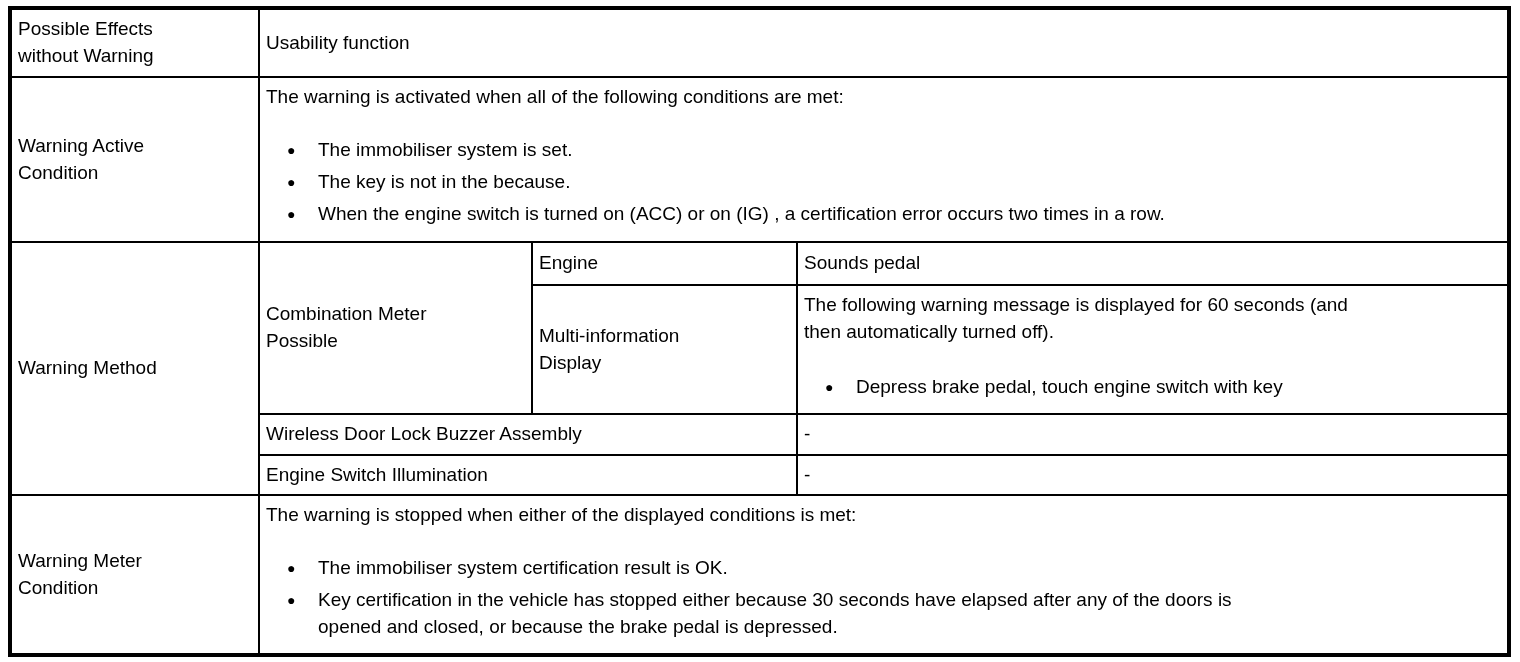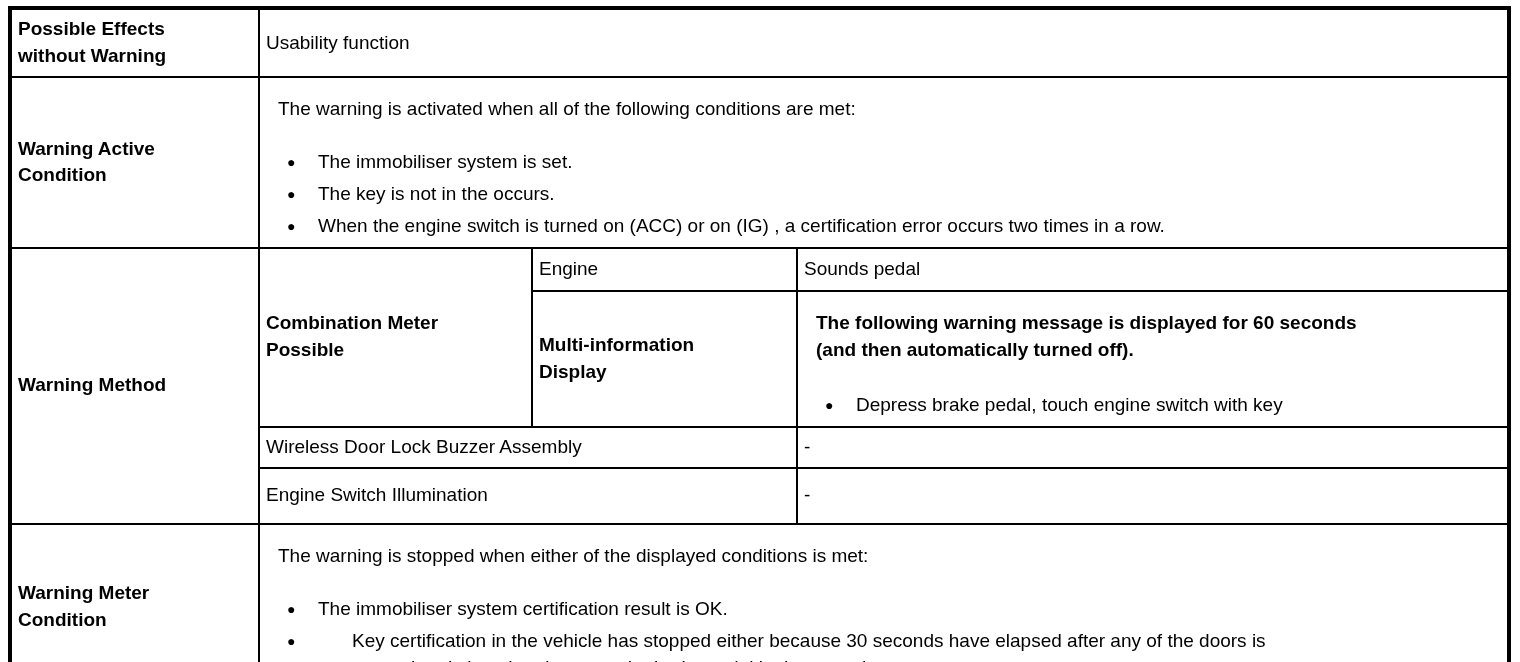--- a/index.html
+++ b/index.html
@@ -21,35 +21,35 @@
   }
   td {
     border: 2px solid #000;
     font-size: 19px;
     line-height: 1.42;
     padding: 2px 6px 2px 6px;
     vertical-align: middle;
     overflow: hidden;
   }
   td.vtop { vertical-align: top; padding-top: 6px; }
-  .label-wrap { max-width: 200px; font-weight: bold; }
-  .intro { margin: 12px; }
-  .intro.narrow { max-width: 545px; font-weight: bold; }
+  .label-wrap { max-width: 200px; }
+  .intro { margin: 0; }
+  .intro.narrow { max-width: 545px; }
   .bullets { margin-top: 26px; }
   .bullets.tight { margin-top: 28px; }
   .bullet-row { display: flex; align-items: flex-start; margin-bottom: 5px; }
   .bullet-marker {
     flex: 0 0 31px;
     margin-left: 21px;
     font-size: 14px;
     line-height: 27px;
     text-align: left;
   }
   .bullet-text { flex: 1 1 auto; }
-  .bullet-text.wrap-doors { max-width: 968px; margin-left: 34px; }
+  .bullet-text.wrap-doors { max-width: 968px; }
 </style>
 </head>
 <body>
 
 <table class="spec">
   <colgroup>
     <col style="width:249px">
     <col style="width:273px">
     <col style="width:265px">
     <col style="width:712px">
@@ -71,21 +71,21 @@
     </td>
     <td colspan="3" class="vtop">
       <div class="intro">The warning is activated when all of the following conditions are met:</div>
       <div class="bullets">
         <div class="bullet-row">
           <span class="bullet-marker">●</span>
           <span class="bullet-text">The immobiliser system is set.</span>
         </div>
         <div class="bullet-row">
           <span class="bullet-marker">●</span>
-          <span class="bullet-text">The key is not in the occurs.</span>
+          <span class="bullet-text">The key is not in the because.</span>
         </div>
         <div class="bullet-row">
           <span class="bullet-marker">●</span>
           <span class="bullet-text">When the engine switch is turned on (ACC) or on (IG) , a certification error occurs two times in a row.</span>
         </div>
       </div>
     </td>
   </tr>
 
   <tr style="height:43px">
@@ -120,21 +120,21 @@
 
   <tr style="height:41px">
     <td colspan="2">
       <span>Wireless Door Lock Buzzer Assembly</span>
     </td>
     <td>
       <span>-</span>
     </td>
   </tr>
 
-  <tr style="height:56px">
+  <tr style="height:40px">
     <td colspan="2">
       <span>Engine Switch Illumination</span>
     </td>
     <td>
       <span>-</span>
     </td>
   </tr>
 
   <tr style="height:160px">
     <td>

